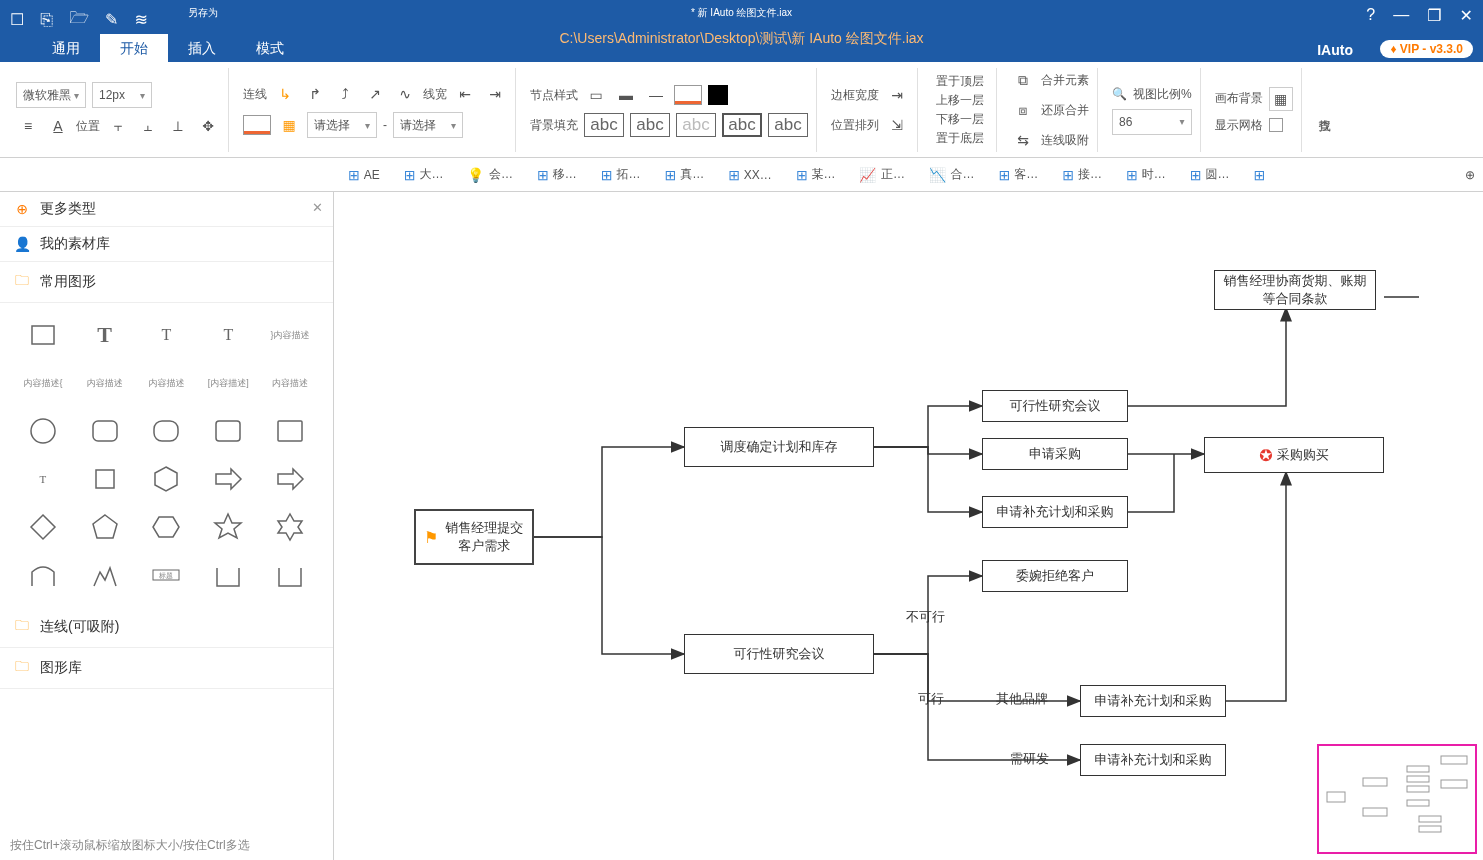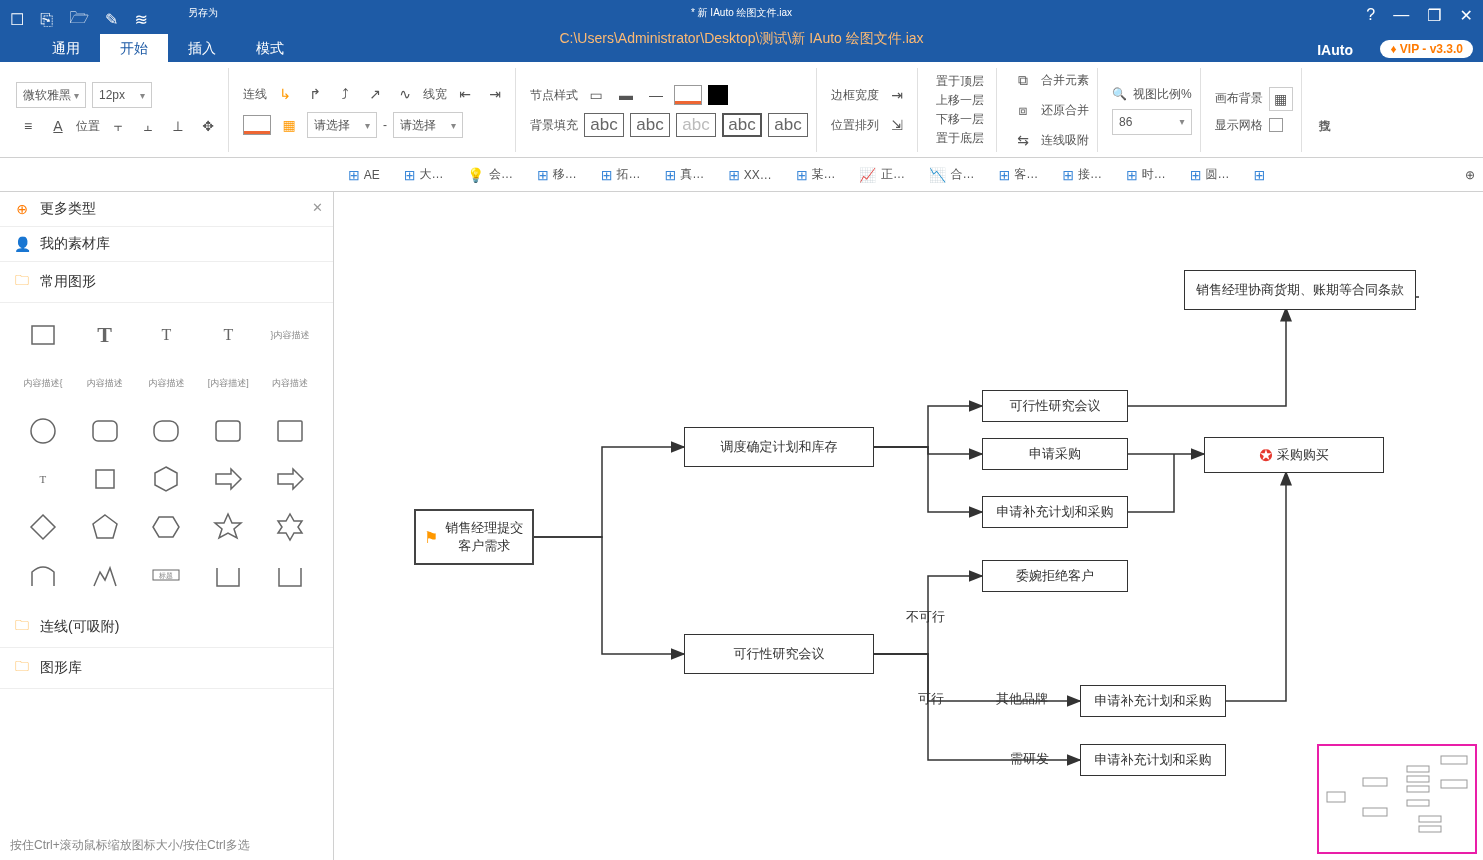--- a/index.html
+++ b/index.html
@@ -474,21 +474,21 @@
 
       <path d="M1050 105 L1085 105" fill="none" stroke="#333" stroke-width="1.5"></path>
     </svg>
 
     <div class="node node-start" style="left:80px; top:317px; width:120px; height:56px">
       <span class="flag-ic">⚑</span>
       <span>销售经理提交客户需求</span>
     </div>
     <div class="node" style="left:350px; top:235px; width:190px; height:40px">调度确定计划和库存</div>
     <div class="node" style="left:350px; top:442px; width:190px; height:40px">可行性研究会议</div>
-    <div class="node" style="left:850px; top:78px; width:232px; height:40px">销售经理协商货期、账期等合同条款</div>
+    <div class="node" style="left:880px; top:78px; width:162px; height:40px">销售经理协商货期、账期等合同条款</div>
     <div class="node" style="left:648px; top:198px; width:146px; height:32px">可行性研究会议</div>
     <div class="node" style="left:648px; top:246px; width:146px; height:32px">申请采购</div>
     <div class="node" style="left:648px; top:304px; width:146px; height:32px">申请补充计划和采购</div>
     <div class="node" style="left:648px; top:368px; width:146px; height:32px">委婉拒绝客户</div>
     <div class="node" style="left:746px; top:493px; width:146px; height:32px">申请补充计划和采购</div>
     <div class="node" style="left:746px; top:552px; width:146px; height:32px">申请补充计划和采购</div>
     <div class="node" style="left:870px; top:245px; width:180px; height:36px">
       <span class="star-ic">✪</span>
       <span>采购购买</span>
     </div>

